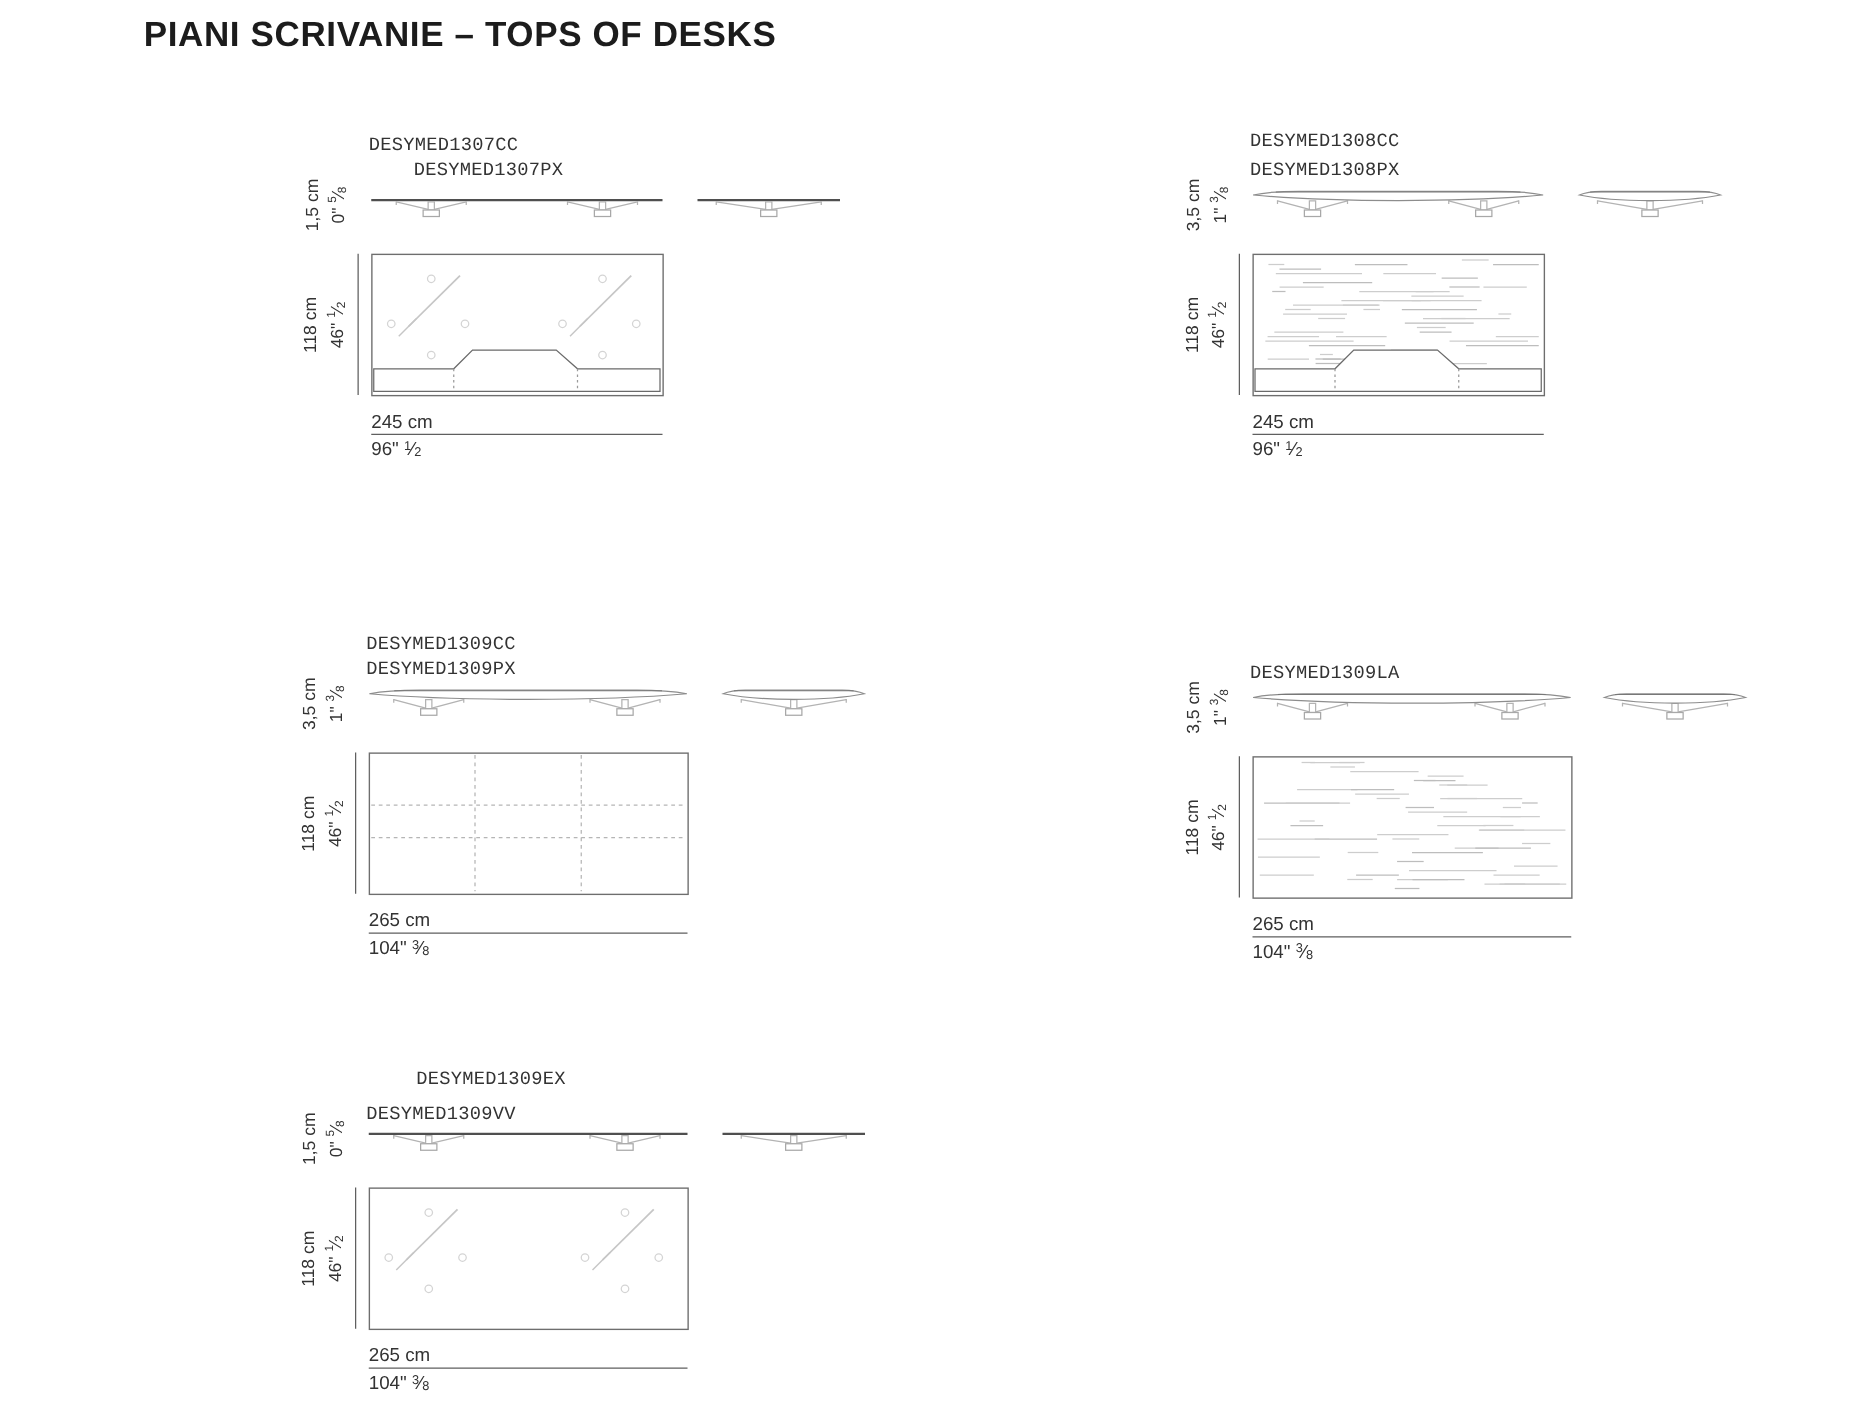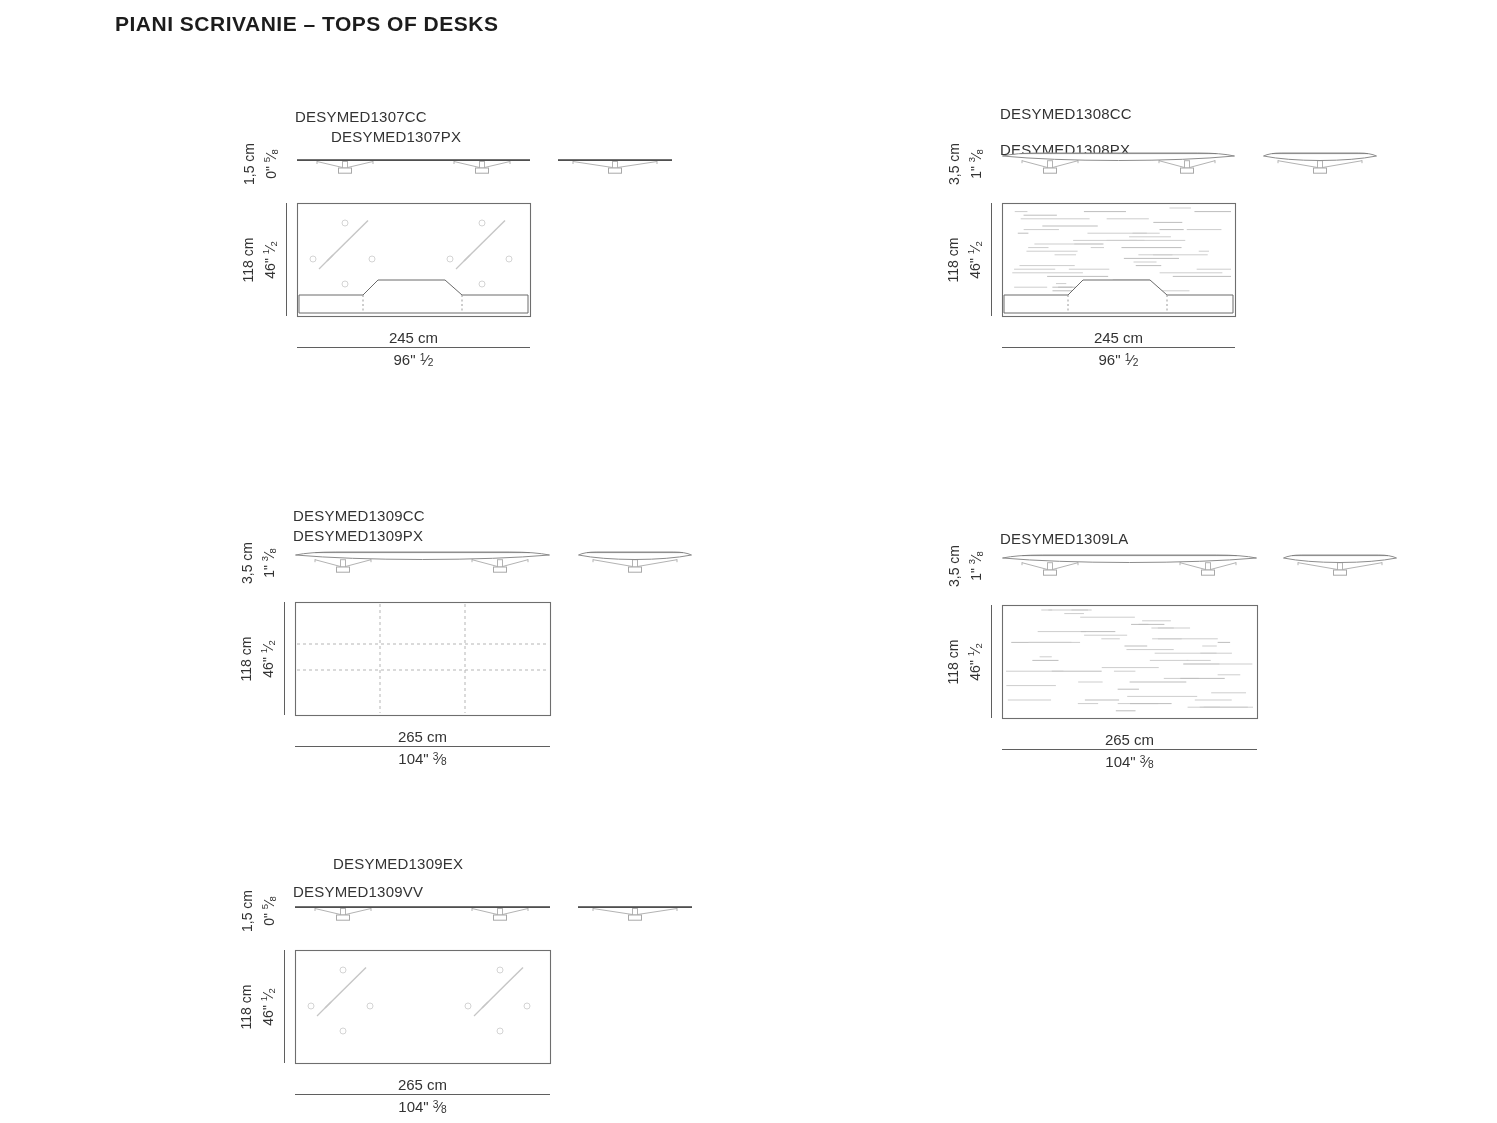--- a/index.html
+++ b/index.html
@@ -1,27 +1,27 @@
 <!DOCTYPE html>
 <html><head>
 <meta charset="utf-8">
 <style>
   html,body{margin:0;padding:0;background:#fff;}
   body{width:1497px;height:1123px;position:relative;overflow:hidden;
        font-family:"Liberation Sans",sans-serif;color:#2e2e2e;}
-  .title{position:absolute;left:115px;top:12px;font-size:21px;font-weight:bold;
+  .title{position:absolute;left:115px;top:12px;font-size:28px;font-weight:bold;
          letter-spacing:.5px;color:#1c1c1c;white-space:nowrap;}
   .diagram{position:absolute;}
   .code-line{position:absolute;font-size:15px;line-height:20px;letter-spacing:.2px;
-             color:#333;white-space:nowrap;}
+             color:#333;white-space:nowrap;font-family:Liberation Mono, monospace;}
   .vlabel{position:absolute;width:64px;height:34px;transform:rotate(-90deg);
           font-size:14px;line-height:17px;text-align:center;white-space:nowrap;color:#333;}
   .vline{position:absolute;width:1px;background:#5f5f5f;}
   .hline{position:absolute;height:1px;background:#5f5f5f;}
-  .dimtext{position:absolute;font-size:15px;text-align:center;color:#333;white-space:nowrap;}
+  .dimtext{position:absolute;font-size:15px;text-align:left;color:#333;white-space:nowrap;}
   sup{font-size:68%;vertical-align:38%;}
   sub{font-size:68%;vertical-align:-10%;}
   svg{position:absolute;overflow:visible;}
 </style>
 </head>
 <body>
 
 <div class="title">PIANI SCRIVANIE – TOPS OF DESKS</div>
 <div id="diagrams">
     <div class="diagram" style="left: 227px; top: 103px; width: 583px; height: 285px;">
@@ -87,21 +87,21 @@
       <div class="vlabel" style="left: -2px; top: 140px;">
         <div>118 cm</div>
         <div>46" <sup>1</sup>⁄<sub>2</sub></div>
       </div>
       <div class="dimtext" style="left: 70px; top: 226px; width: 233px;">245 cm</div>
       <div class="hline" style="left: 70px; top: 244px; width: 233px;"></div>
       <div class="dimtext" style="left: 70px; top: 248px; width: 233px;">96" <sup>1</sup>⁄<sub>2</sub></div>
     </div>
     <div class="diagram" style="left: 932px; top: 103px; width: 583px; height: 285px;">
       <div class="code-line" style="left: 68px; top: 1px;">DESYMED1308CC</div>
-      <div class="code-line" style="left: 68px; top: 37px;">DESYMED1308PX</div>
+      <div class="code-line" style="left: 68px; top: 24px;">DESYMED1308PX</div>
       <div class="vlabel" style="left: -1px; top: 44px;">
         <div>3,5 cm</div>
         <div>1" <sup>3</sup>⁄<sub>8</sub></div>
       </div>
       <svg width="233" height="32" style="left: 70px; top: 48px;">
         <g>
           <line x1="20" y1="9.2" x2="20" y2="12.2" stroke="#b3b3b3" stroke-width="1"></line>
           <line x1="76" y1="9.2" x2="76" y2="12.2" stroke="#b3b3b3" stroke-width="1"></line>
           <line x1="20" y1="9.7" x2="45.5" y2="16.5" stroke="#b3b3b3" stroke-width="1"></line>
           <line x1="76" y1="9.7" x2="50.5" y2="16.5" stroke="#b3b3b3" stroke-width="1"></line>

